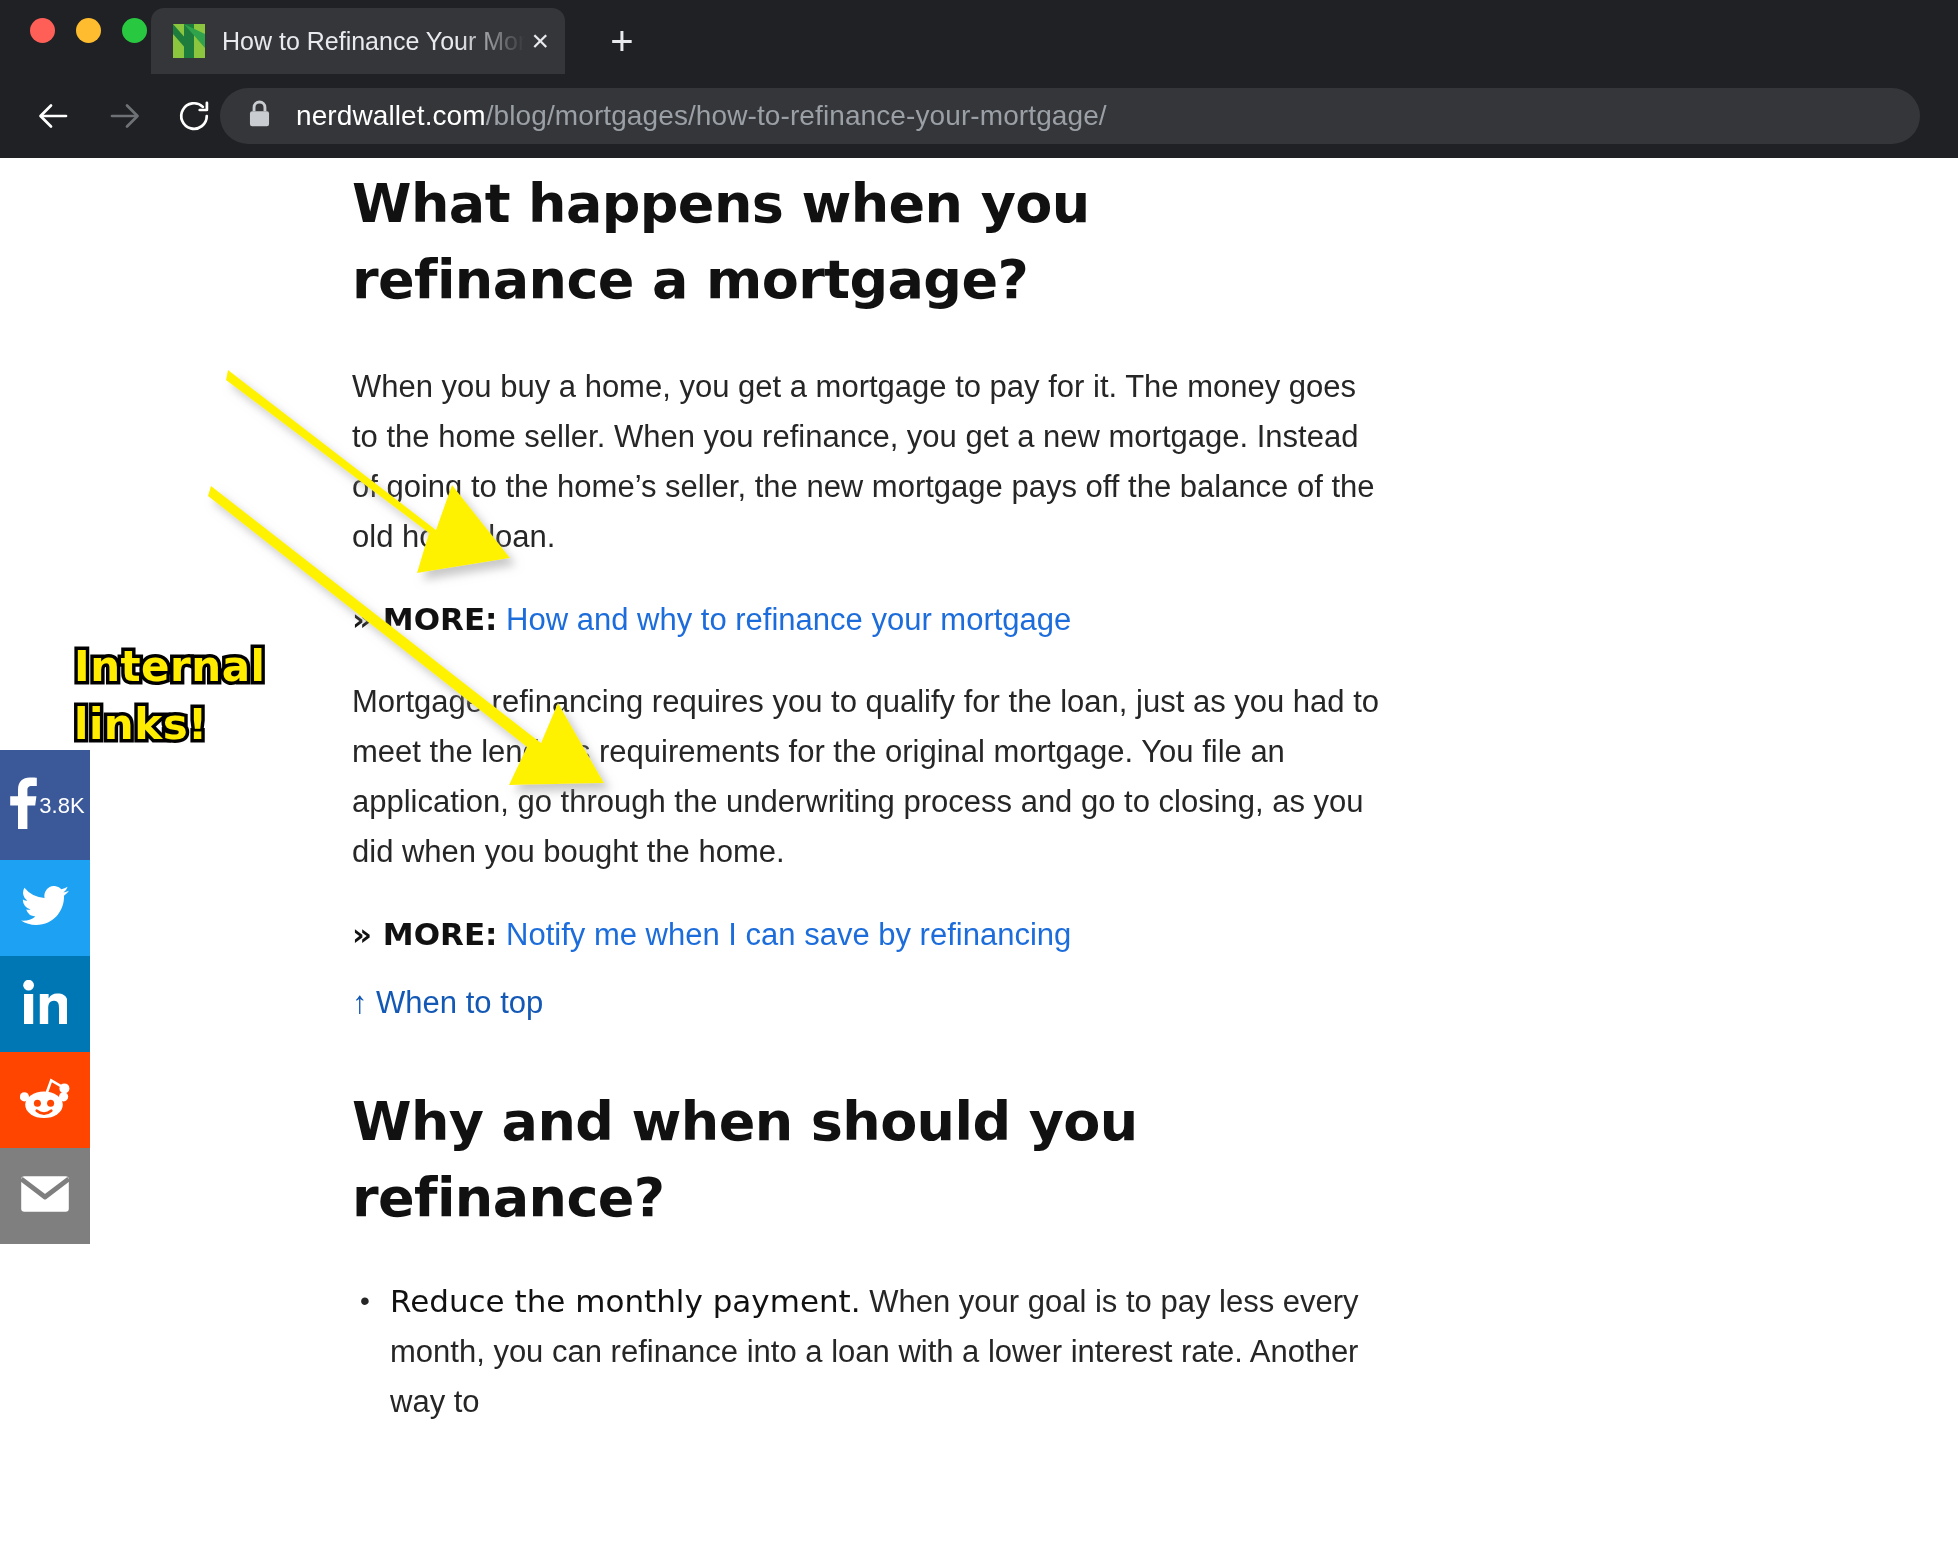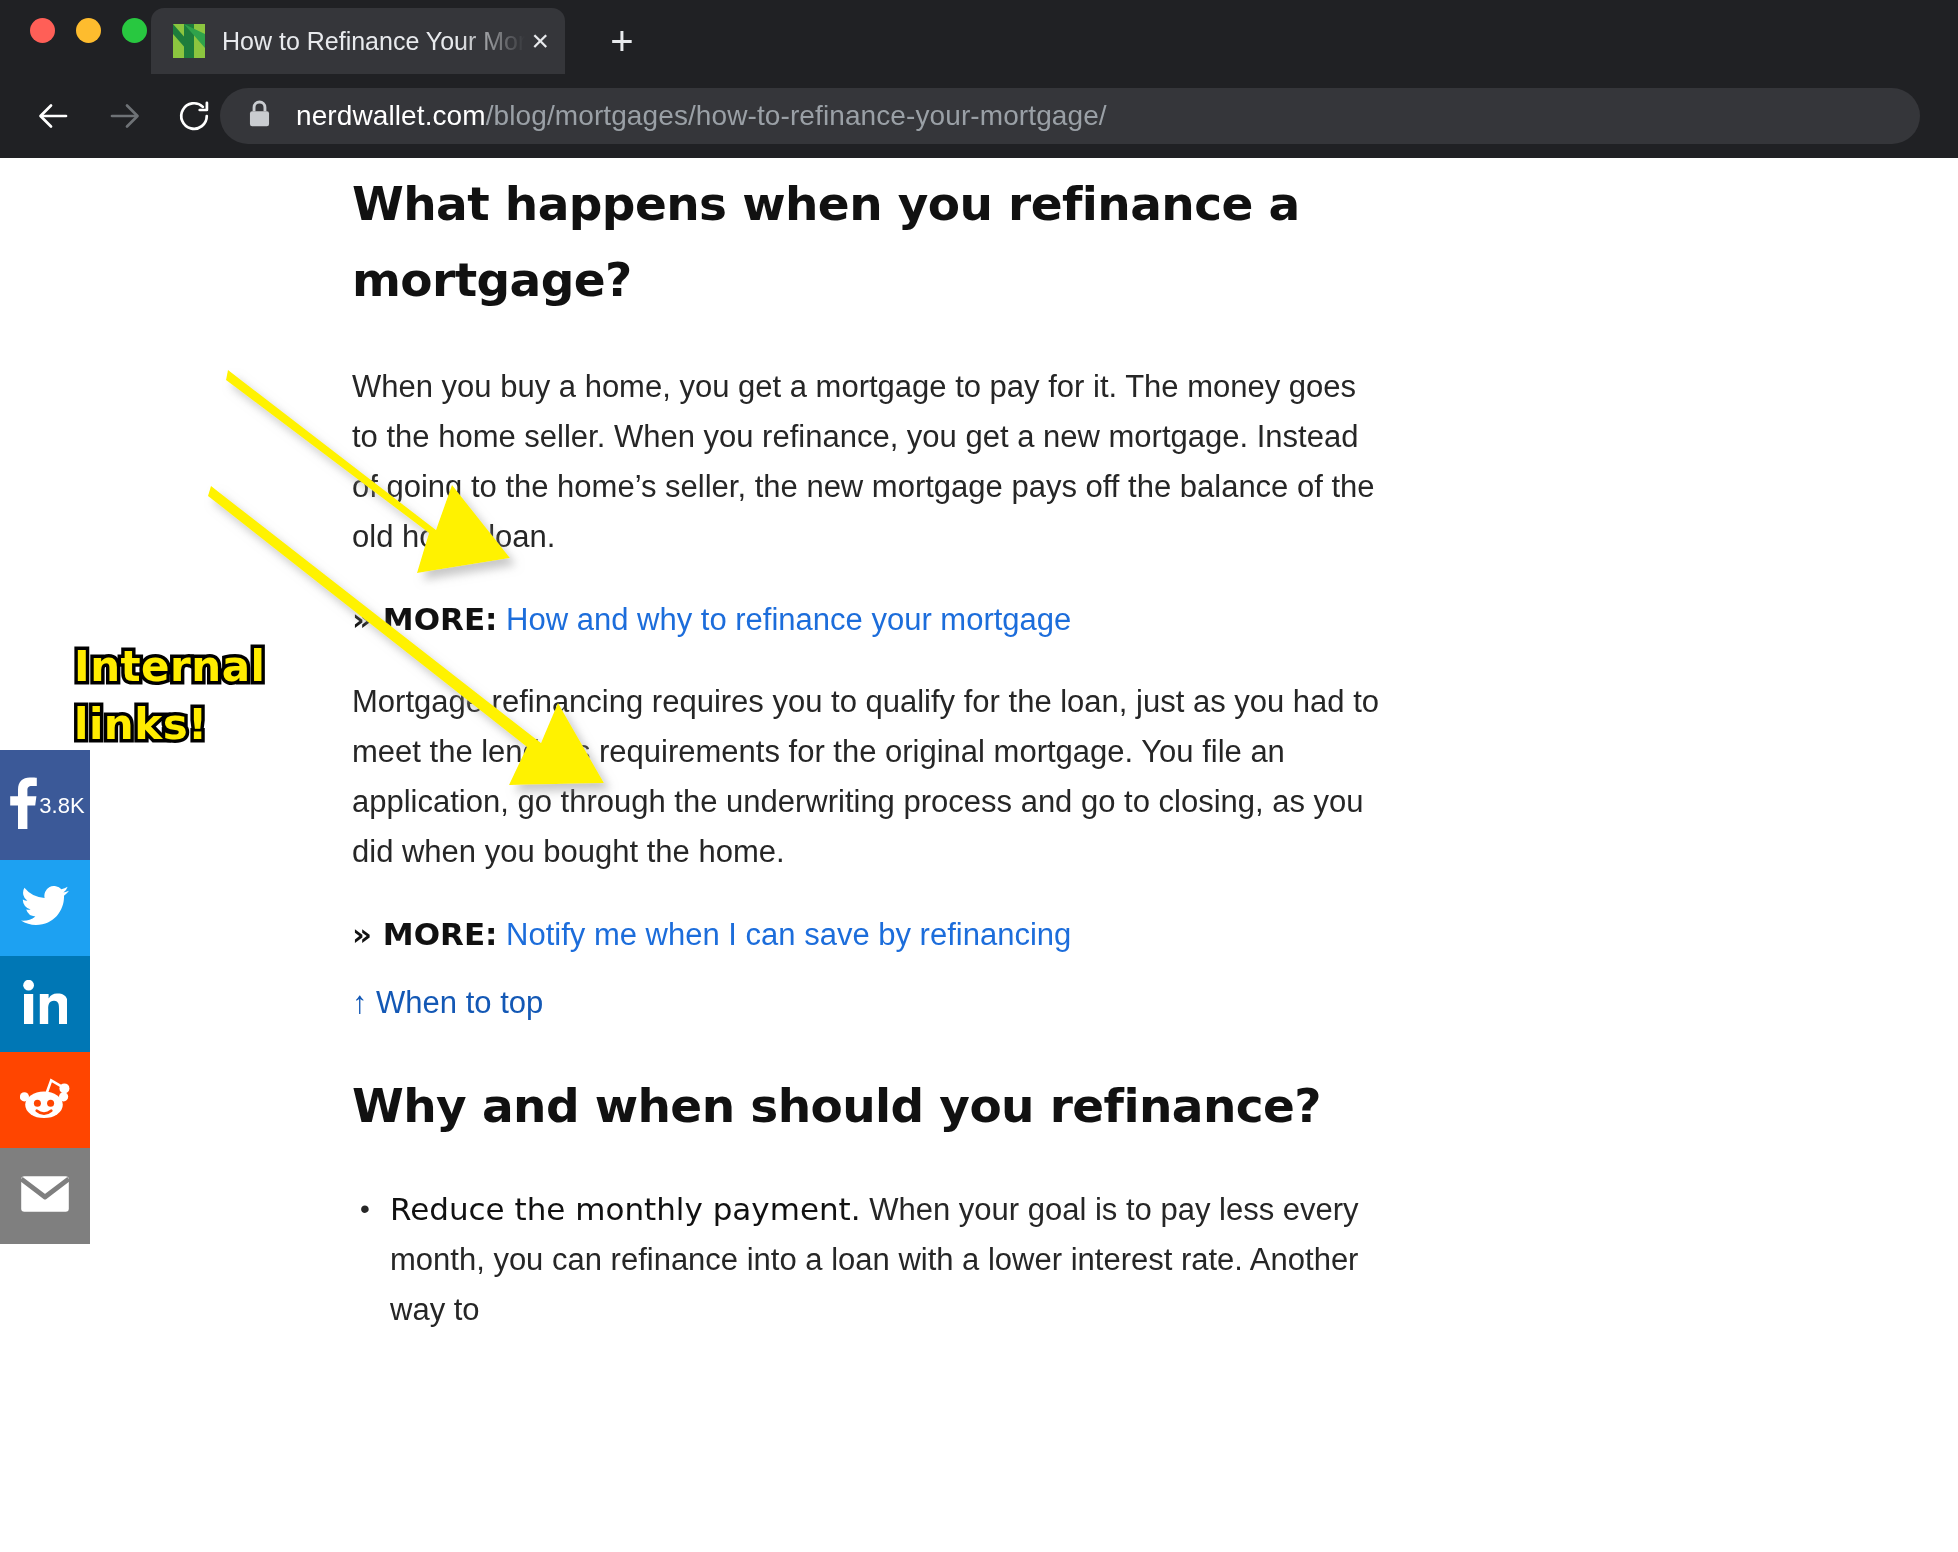--- a/index.html
+++ b/index.html
@@ -133,21 +133,21 @@
 
   
   #article {
     position: absolute;
     left: 352px; top: 0;
     width: 1030px;
   }
   .article-h2 {
     font-family: "DejaVu Sans", sans-serif;
     font-weight: bold;
-    font-size: 47px;
+    font-size: 54px;
     line-height: 76px;
     color: #111111;
     letter-spacing: -0.6px;
   }
   .article-p {
     font-size: 31px;
     line-height: 50px;
     color: #262626;
     font-family: "Liberation Sans", sans-serif;
   }
@@ -348,21 +348,21 @@
 
     <p class="more-line" style="margin-top:32px;">
       <span class="more-prefix">» MORE:</span>
       <a class="more-link" href="#">Notify me when I can save by refinancing</a>
     </p>
 
     <p style="margin-top:18px;">
       <a class="back-to-top" href="#">↑ When to top</a>
     </p>
 
-    <h2 class="article-h2" style="margin-top:40px;">Why and when should you refinance?</h2>
+    <h2 class="article-h2" style="margin-top:56px;">Why and when should you refinance?</h2>
 
 
     <ul class="bullet-list" style="margin-top:40px;">
       <li class="bullet-item"><span class="bullet-strong">Reduce the monthly payment.</span><span> When your goal is to pay less every month, you can refinance into a loan with a lower interest rate. Another way to</span></li>
     </ul>
   </div>
 
   <div id="annotation-layer">
 
     <svg width="1958" height="1394" style="position:absolute;top:0;left:0;">

